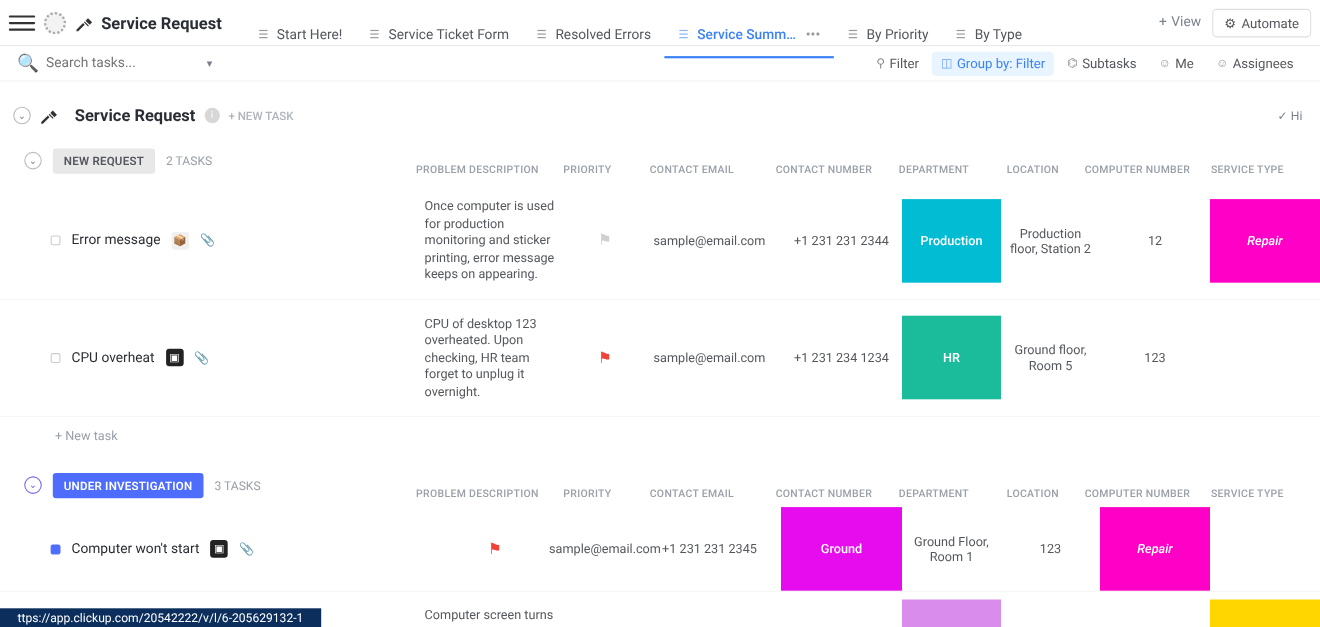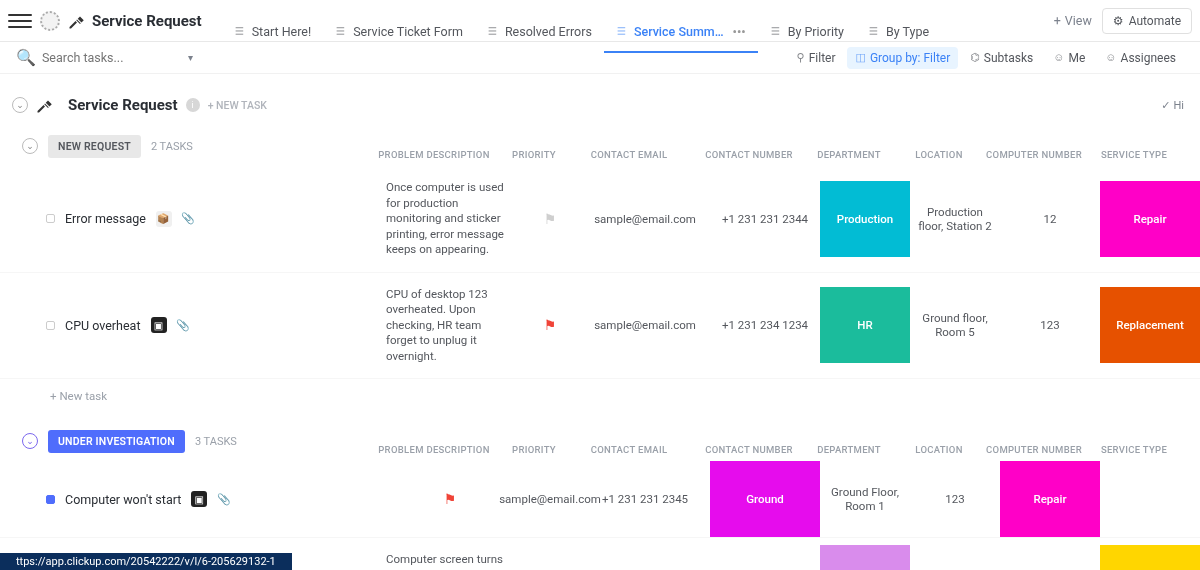--- a/index.html
+++ b/index.html
@@ -61,21 +61,21 @@
 .flag { font-size:14px; }
 .dept { color:#fff; font-weight:500; }
 .svc { color:#fff; font-weight:500; }
 
 
 .bg-prod { background:#02BCD4; }
 .bg-hr { background:#1bbc9c; }
 .bg-sales { background:#e60ced; }
 .bg-mkt { background:#d98cec; }
 
-.bg-repair { background:#ff00c7; }
+.bg-repair { background:#ff00c7;font-style:italic; }
 .bg-replace { background:#e65100; }
 .bg-maint { background:#ffd600; color:#333 !important; }
 
 .new-task-link { padding:10px 0 14px 50px; font-size:11.5px; color:#9aa0a9; cursor:pointer; }
 
 .url-flag { position:absolute; bottom:0; left:0; background:#0b2e5c; color:#fff; font-size:11px; padding:2px 16px; }
 </style>
 </head>
 <body>
 
@@ -241,21 +241,20 @@
       <div class="task-cells">
         <div class="cell desc">CPU of desktop 123 overheated. Upon checking, HR team forget to unplug it overnight.</div>
         <div class="cell">
           <span class="flag" style="color:#f04438">⚑</span>
         </div>
         <div class="cell">sample@email.com</div>
         <div class="cell">+1 231 234 1234</div>
         <div class="cell dept bg-hr">HR</div>
         <div class="cell">Ground floor, Room 5</div>
         <div class="cell">123</div>
-        <div class="cell svc bg-replace">Replacement</div>
       </div>
     </div>
     <div class="new-task-link">+ New task</div>
     <div class="group-head">
       <div class="expand-circle purple">⌄</div>
       <div class="status-pill blue">UNDER INVESTIGATION</div>
       <div class="task-count">3 TASKS</div>
       <div class="columns">
         <div class="col-label">PROBLEM DESCRIPTION</div>
         <div class="col-label">PRIORITY</div>

